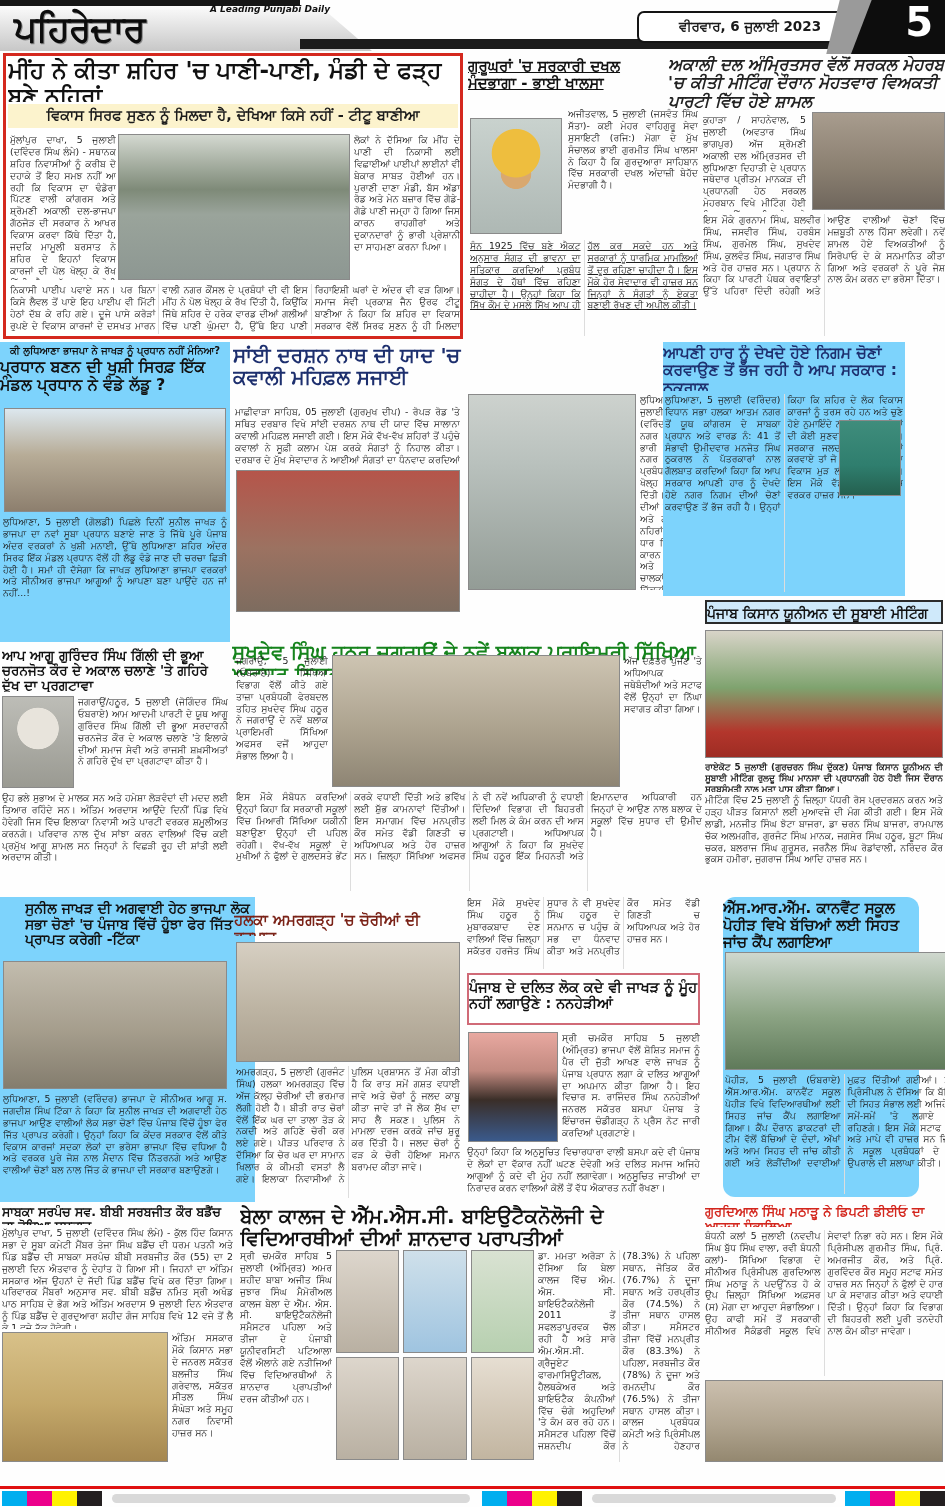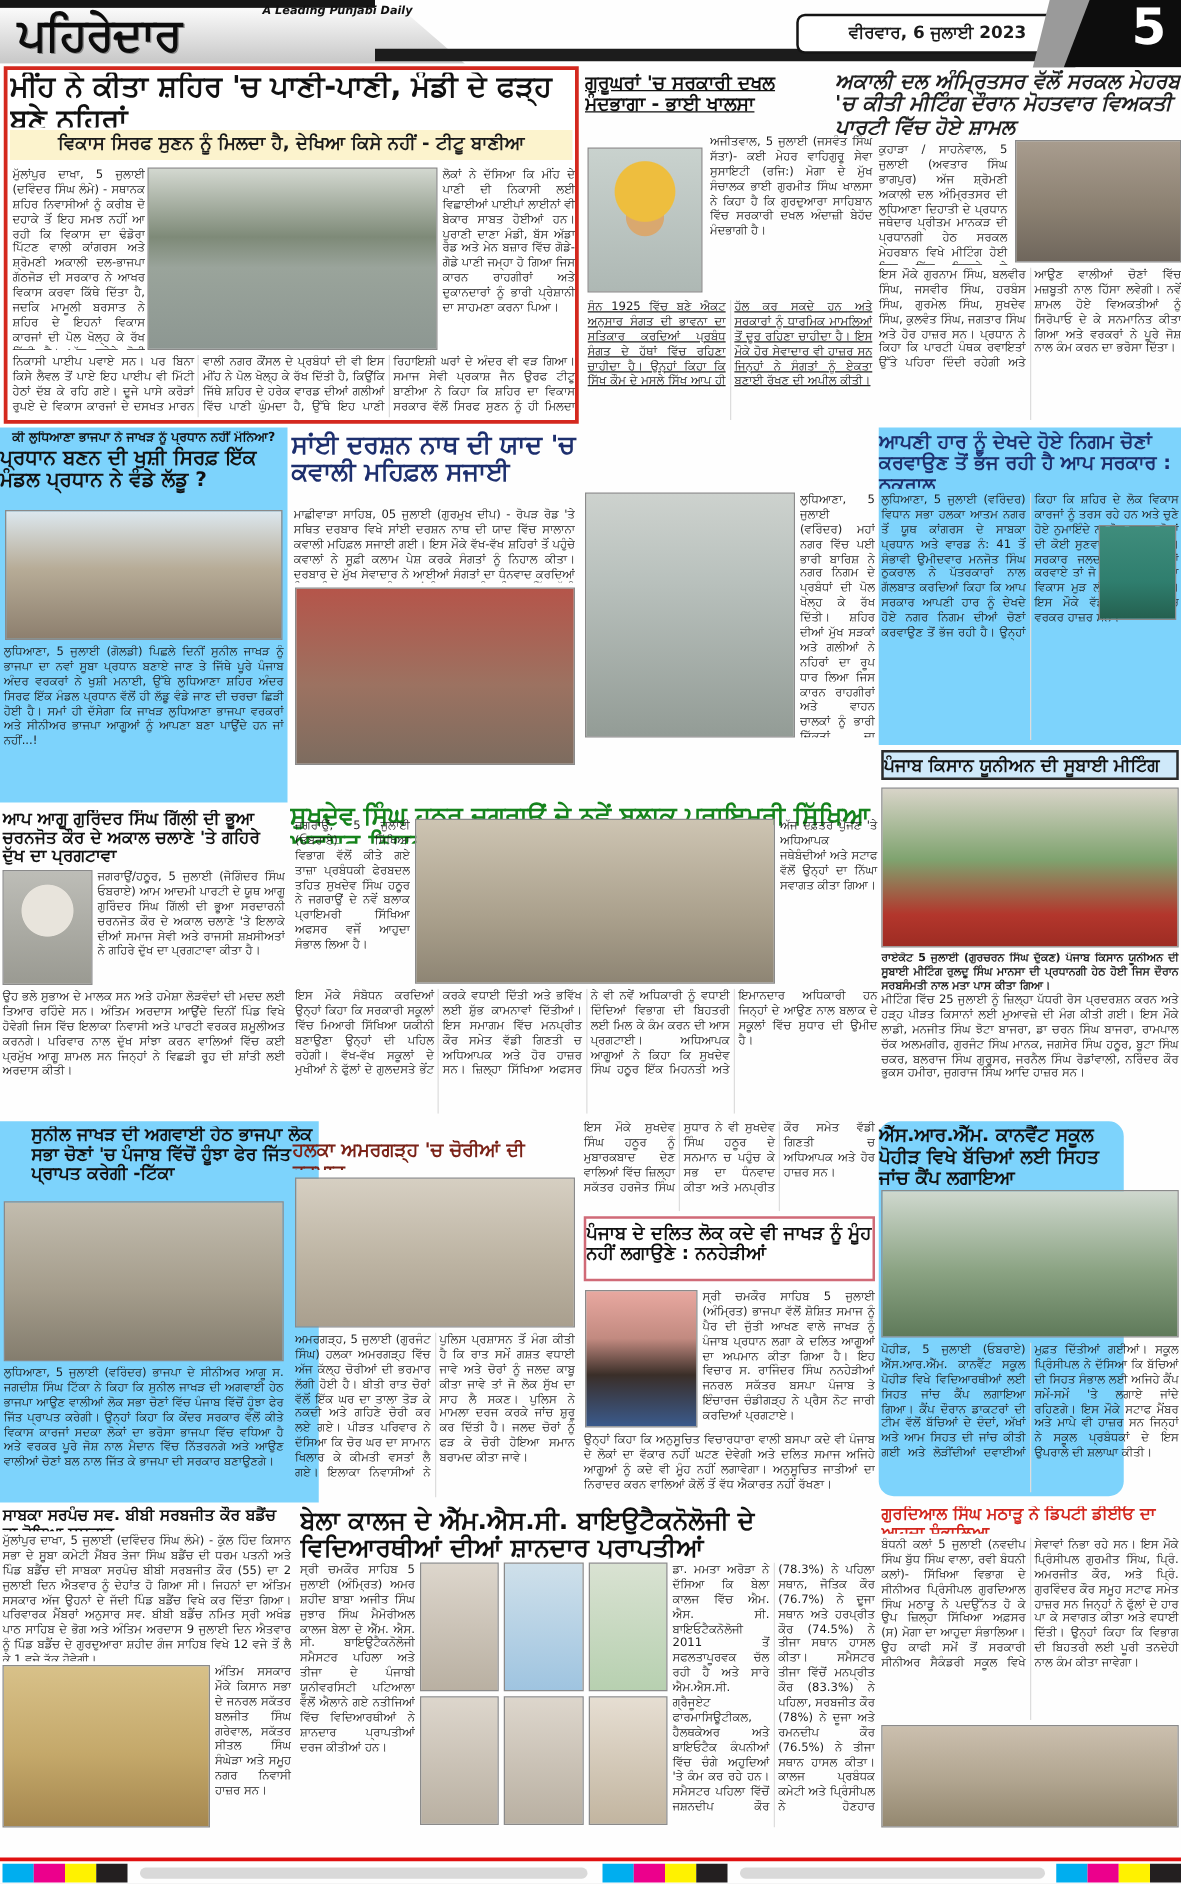--- a/index.html
+++ b/index.html
@@ -113,21 +113,21 @@
     <div class="body-txt" style="position:absolute;left:3px;top:174px;width:224px;height:122px;">ਲੁਧਿਆਣਾ, 5 ਜੁਲਾਈ (ਗੋਲਡੀ) ਪਿਛਲੇ ਦਿਨੀਂ ਸੁਨੀਲ ਜਾਖੜ ਨੂੰ ਭਾਜਪਾ ਦਾ ਨਵਾਂ ਸੂਬਾ ਪ੍ਰਧਾਨ ਬਣਾਏ ਜਾਣ ਤੇ ਜਿੱਥੇ ਪੂਰੇ ਪੰਜਾਬ ਅੰਦਰ ਵਰਕਰਾਂ ਨੇ ਖੁਸ਼ੀ ਮਨਾਈ, ਉੱਥੇ ਲੁਧਿਆਣਾ ਸ਼ਹਿਰ ਅੰਦਰ ਸਿਰਫ ਇੱਕ ਮੰਡਲ ਪ੍ਰਧਾਨ ਵੱਲੋਂ ਹੀ ਲੱਡੂ ਵੰਡੇ ਜਾਣ ਦੀ ਚਰਚਾ ਛਿੜੀ ਹੋਈ ਹੈ। ਸਮਾਂ ਹੀ ਦੱਸੇਗਾ ਕਿ ਜਾਖੜ ਲੁਧਿਆਣਾ ਭਾਜਪਾ ਵਰਕਰਾਂ ਅਤੇ ਸੀਨੀਅਰ ਭਾਜਪਾ ਆਗੂਆਂ ਨੂੰ ਆਪਣਾ ਬਣਾ ਪਾਉਂਦੇ ਹਨ ਜਾਂ ਨਹੀਂ...!</div>
   </div>
 
   <div class="abs hl navy" style="left:233px;top:344px;width:229px;height:58px;font-size:20px;">ਸਾਂਈ ਦਰਸ਼ਨ ਨਾਥ ਦੀ ਯਾਦ 'ਚ ਕਵਾਲੀ ਮਹਿਫ਼ਲ ਸਜਾਈ</div>
   <div class="abs body-txt" style="left:235px;top:406px;width:225px;height:60px;">ਮਾਛੀਵਾੜਾ ਸਾਹਿਬ, 05 ਜੁਲਾਈ (ਗੁਰਮੁਖ ਦੀਪ) - ਰੋਪੜ ਰੋਡ 'ਤੇ ਸਥਿਤ ਦਰਬਾਰ ਵਿਖੇ ਸਾਂਈ ਦਰਸ਼ਨ ਨਾਥ ਦੀ ਯਾਦ ਵਿੱਚ ਸਾਲਾਨਾ ਕਵਾਲੀ ਮਹਿਫ਼ਲ ਸਜਾਈ ਗਈ। ਇਸ ਮੌਕੇ ਵੱਖ-ਵੱਖ ਸ਼ਹਿਰਾਂ ਤੋਂ ਪਹੁੰਚੇ ਕਵਾਲਾਂ ਨੇ ਸੂਫ਼ੀ ਕਲਾਮ ਪੇਸ਼ ਕਰਕੇ ਸੰਗਤਾਂ ਨੂੰ ਨਿਹਾਲ ਕੀਤਾ। ਦਰਬਾਰ ਦੇ ਮੁੱਖ ਸੇਵਾਦਾਰ ਨੇ ਆਈਆਂ ਸੰਗਤਾਂ ਦਾ ਧੰਨਵਾਦ ਕਰਦਿਆਂ ਕਿਹਾ ਕਿ ਹਰ ਸਾਲ ਦੀ ਤਰ੍ਹਾਂ ਇਸ ਵਾਰ ਵੀ ਮਹਿਫ਼ਲ ਵਿੱਚ ਵੱਡੀ ਗਿਣਤੀ ਵਿੱਚ ਸ਼ਰਧਾਲੂ ਪਹੁੰਚੇ ਅਤੇ ਲੰਗਰ ਅਟੁੱਟ ਵਰਤਾਇਆ ਗਿਆ।</div>
   <div class="photo ph-qawwali" style="left:236px;top:470px;width:224px;height:142px;"></div>
 
   <div class="photo ph-flood-street" style="left:468px;top:394px;width:168px;height:196px;"></div>
   <div class="abs body-txt" style="left:640px;top:394px;width:60px;height:196px;">ਲੁਧਿਆਣਾ, 5 ਜੁਲਾਈ (ਵਰਿੰਦਰ) ਮਹਾਂ ਨਗਰ ਵਿੱਚ ਪਈ ਭਾਰੀ ਬਾਰਿਸ਼ ਨੇ ਨਗਰ ਨਿਗਮ ਦੇ ਪ੍ਰਬੰਧਾਂ ਦੀ ਪੋਲ ਖੋਲ੍ਹ ਕੇ ਰੱਖ ਦਿੱਤੀ। ਸ਼ਹਿਰ ਦੀਆਂ ਮੁੱਖ ਸੜਕਾਂ ਅਤੇ ਗਲੀਆਂ ਨੇ ਨਹਿਰਾਂ ਦਾ ਰੂਪ ਧਾਰ ਲਿਆ ਜਿਸ ਕਾਰਨ ਰਾਹਗੀਰਾਂ ਅਤੇ ਵਾਹਨ ਚਾਲਕਾਂ ਨੂੰ ਭਾਰੀ ਦਿੱਕਤਾਂ ਦਾ ਸਾਹਮਣਾ ਕਰਨਾ ਪਿਆ। ਕਈ ਨੀਵੇਂ ਇਲਾਕਿਆਂ ਵਿੱਚ ਘਰਾਂ ਅਤੇ ਦੁਕਾਨਾਂ ਅੰਦਰ ਪਾਣੀ ਵੜ ਗਿਆ। ਵਸਨੀਕਾਂ ਨੇ ਦੋਸ਼ ਲਾਇਆ ਕਿ ਸੀਵਰੇਜ ਦੀ ਸਫਾਈ ਨਾ ਹੋਣ ਕਾਰਨ ਹਰ ਸਾਲ ਇਹੀ ਹਾਲ ਹੁੰਦਾ ਹੈ ਪਰ ਨਿਗਮ ਅਧਿਕਾਰੀ ਪੂਰੀ ਤਰ੍ਹਾਂ ਚੁੱਪ ਧਾਰੀ ਬੈਠੇ ਹਨ।</div>
 
-  <div class="abs cream" style="left:703px;top:342px;width:242px;height:254px;">
+  <div class="abs cream" style="left:663px;top:342px;width:242px;height:254px;">
     <div class="hl navy" style="font-size:15.5px;height:46px;margin-top:3px;">ਆਪਣੀ ਹਾਰ ਨੂੰ ਦੇਖਦੇ ਹੋਏ ਨਿਗਮ ਚੋਣਾਂ ਕਰਵਾਉਣ ਤੋਂ ਭੱਜ ਰਹੀ ਹੈ ਆਪ ਸਰਕਾਰ : ਠੁਕਰਾਲ</div>
     <div class="body-txt cols2" style="position:absolute;left:2px;top:52px;width:238px;height:198px;">ਲੁਧਿਆਣਾ, 5 ਜੁਲਾਈ (ਵਰਿੰਦਰ) ਵਿਧਾਨ ਸਭਾ ਹਲਕਾ ਆਤਮ ਨਗਰ ਤੋਂ ਯੂਥ ਕਾਂਗਰਸ ਦੇ ਸਾਬਕਾ ਪ੍ਰਧਾਨ ਅਤੇ ਵਾਰਡ ਨੰ: 41 ਤੋਂ ਸੰਭਾਵੀ ਉਮੀਦਵਾਰ ਮਨਜੋਤ ਸਿੰਘ ਠੁਕਰਾਲ ਨੇ ਪੱਤਰਕਾਰਾਂ ਨਾਲ ਗੱਲਬਾਤ ਕਰਦਿਆਂ ਕਿਹਾ ਕਿ ਆਪ ਸਰਕਾਰ ਆਪਣੀ ਹਾਰ ਨੂੰ ਦੇਖਦੇ ਹੋਏ ਨਗਰ ਨਿਗਮ ਦੀਆਂ ਚੋਣਾਂ ਕਰਵਾਉਣ ਤੋਂ ਭੱਜ ਰਹੀ ਹੈ। ਉਨ੍ਹਾਂ ਕਿਹਾ ਕਿ ਸ਼ਹਿਰ ਦੇ ਲੋਕ ਵਿਕਾਸ ਕਾਰਜਾਂ ਨੂੰ ਤਰਸ ਰਹੇ ਹਨ ਅਤੇ ਚੁਣੇ ਹੋਏ ਨੁਮਾਇੰਦੇ ਨਾ ਹੋਣ ਕਾਰਨ ਲੋਕਾਂ ਦੀ ਕੋਈ ਸੁਣਵਾਈ ਨਹੀਂ ਹੋ ਰਹੀ। ਸਰਕਾਰ ਜਲਦ ਤੋਂ ਜਲਦ ਚੋਣਾਂ ਕਰਵਾਏ ਤਾਂ ਜੋ ਸ਼ਹਿਰ ਦਾ ਰੁਕਿਆ ਵਿਕਾਸ ਮੁੜ ਲੀਹ 'ਤੇ ਆ ਸਕੇ। ਇਸ ਮੌਕੇ ਵੱਡੀ ਗਿਣਤੀ ਵਿੱਚ ਵਰਕਰ ਹਾਜ਼ਰ ਸਨ।</div>
     <div class="photo ph-aap" style="left:176px;top:78px;width:62px;height:76px;"></div>
   </div>
 
   <div class="abs hl kisan-hl" style="left:705px;top:600px;width:238px;height:24px;font-size:14px;line-height:23px;box-sizing:border-box;">ਪੰਜਾਬ ਕਿਸਾਨ ਯੂਨੀਅਨ ਦੀ ਸੂਬਾਈ ਮੀਟਿੰਗ ਹੋਈ</div>
   <div class="photo ph-farmers" style="left:705px;top:630px;width:238px;height:128px;"></div>
   <div class="abs caption" style="left:705px;top:762px;width:238px;height:30px;font-weight:bold;">ਰਾਏਕੋਟ 5 ਜੁਲਾਈ (ਗੁਰਚਰਨ ਸਿੰਘ ਦੁੱਕਣ) ਪੰਜਾਬ ਕਿਸਾਨ ਯੂਨੀਅਨ ਦੀ ਸੂਬਾਈ ਮੀਟਿੰਗ ਰੁਲਦੂ ਸਿੰਘ ਮਾਨਸਾ ਦੀ ਪ੍ਰਧਾਨਗੀ ਹੇਠ ਹੋਈ ਜਿਸ ਦੌਰਾਨ ਸਰਬਸੰਮਤੀ ਨਾਲ ਮਤਾ ਪਾਸ ਕੀਤਾ ਗਿਆ।</div>
   <div class="abs body-txt" style="left:705px;top:794px;width:238px;height:100px;">ਮੀਟਿੰਗ ਵਿੱਚ 25 ਜੁਲਾਈ ਨੂੰ ਜ਼ਿਲ੍ਹਾ ਪੱਧਰੀ ਰੋਸ ਪ੍ਰਦਰਸ਼ਨ ਕਰਨ ਅਤੇ ਹੜ੍ਹ ਪੀੜਤ ਕਿਸਾਨਾਂ ਲਈ ਮੁਆਵਜ਼ੇ ਦੀ ਮੰਗ ਕੀਤੀ ਗਈ। ਇਸ ਮੌਕੇ ਲਾਡੀ, ਮਨਜੀਤ ਸਿੰਘ ਝੋਟਾ ਬਾਜਰਾ, ਡਾ ਚਰਨ ਸਿੰਘ ਬਾਜਰਾ, ਰਾਮਪਾਲ ਚੱਕ ਅਲਮਗੀਰ, ਗੁਰਜੰਟ ਸਿੰਘ ਮਾਨਕ, ਜਗਸੇਰ ਸਿੰਘ ਹਠੂਰ, ਬੂਟਾ ਸਿੰਘ ਚਕਰ, ਬਲਰਾਜ ਸਿੰਘ ਗੁਰੂਸਰ, ਜਰਨੈਲ ਸਿੰਘ ਰੋਡਾਂਵਾਲੀ, ਨਰਿੰਦਰ ਕੌਰ ਭੁਕਸ ਹਮੀਰਾ, ਜੁਗਰਾਜ ਸਿੰਘ ਆਦਿ ਹਾਜ਼ਰ ਸਨ।</div>
 
@@ -151,21 +151,21 @@
   <div class="abs hl maroon" style="left:234px;top:912px;width:227px;height:24px;font-size:15px;">ਹਲਕਾ ਅਮਰਗੜ੍ਹ  'ਚ ਚੋਰੀਆਂ ਦੀ ਭਰਮਾਰ</div>
   <div class="photo ph-room" style="left:236px;top:942px;width:224px;height:120px;"></div>
   <div class="abs body-txt cols2" style="left:236px;top:1066px;width:224px;height:132px;">ਅਮਰਗੜ੍ਹ, 5 ਜੁਲਾਈ (ਗੁਰਜੰਟ ਸਿੰਘ) ਹਲਕਾ ਅਮਰਗੜ੍ਹ ਵਿੱਚ ਅੱਜ ਕੱਲ੍ਹ ਚੋਰੀਆਂ ਦੀ ਭਰਮਾਰ ਲੱਗੀ ਹੋਈ ਹੈ। ਬੀਤੀ ਰਾਤ ਚੋਰਾਂ ਵੱਲੋਂ ਇੱਕ ਘਰ ਦਾ ਤਾਲਾ ਤੋੜ ਕੇ ਨਕਦੀ ਅਤੇ ਗਹਿਣੇ ਚੋਰੀ ਕਰ ਲਏ ਗਏ। ਪੀੜਤ ਪਰਿਵਾਰ ਨੇ ਦੱਸਿਆ ਕਿ ਚੋਰ ਘਰ ਦਾ ਸਾਮਾਨ ਖਿਲਾਰ ਕੇ ਕੀਮਤੀ ਵਸਤਾਂ ਲੈ ਗਏ। ਇਲਾਕਾ ਨਿਵਾਸੀਆਂ ਨੇ ਪੁਲਿਸ ਪ੍ਰਸ਼ਾਸਨ ਤੋਂ ਮੰਗ ਕੀਤੀ ਹੈ ਕਿ ਰਾਤ ਸਮੇਂ ਗਸ਼ਤ ਵਧਾਈ ਜਾਵੇ ਅਤੇ ਚੋਰਾਂ ਨੂੰ ਜਲਦ ਕਾਬੂ ਕੀਤਾ ਜਾਵੇ ਤਾਂ ਜੋ ਲੋਕ ਸੁੱਖ ਦਾ ਸਾਹ ਲੈ ਸਕਣ। ਪੁਲਿਸ ਨੇ ਮਾਮਲਾ ਦਰਜ ਕਰਕੇ ਜਾਂਚ ਸ਼ੁਰੂ ਕਰ ਦਿੱਤੀ ਹੈ। ਜਲਦ ਚੋਰਾਂ ਨੂੰ ਫੜ ਕੇ ਚੋਰੀ ਹੋਇਆ ਸਮਾਨ ਬਰਾਮਦ ਕੀਤਾ ਜਾਵੇ।</div>
 
   <div class="abs body-txt cols3" style="left:467px;top:897px;width:233px;height:72px;">ਇਸ ਮੌਕੇ ਸੁਖਦੇਵ ਸਿੰਘ ਹਠੂਰ ਨੂੰ ਮੁਬਾਰਕਬਾਦ ਦੇਣ ਵਾਲਿਆਂ ਵਿੱਚ ਜ਼ਿਲ੍ਹਾ ਸਕੱਤਰ ਹਰਜੋਤ ਸਿੰਘ ਸੁਧਾਰ ਨੇ ਵੀ ਸੁਖਦੇਵ ਸਿੰਘ ਹਠੂਰ ਦੇ ਸਨਮਾਨ ਚ ਪਹੁੰਚ ਕੇ ਸਭ ਦਾ ਧੰਨਵਾਦ ਕੀਤਾ ਅਤੇ ਮਨਪ੍ਰੀਤ ਕੌਰ ਸਮੇਤ ਵੱਡੀ ਗਿਣਤੀ ਚ ਅਧਿਆਪਕ ਅਤੇ ਹੋਰ ਹਾਜ਼ਰ ਸਨ।</div>
   <div class="abs hl boxed-pink" style="left:467px;top:973px;width:233px;height:52px;font-size:14.5px;padding-top:4px;box-sizing:border-box;">ਪੰਜਾਬ ਦੇ ਦਲਿਤ ਲੋਕ ਕਦੇ ਵੀ ਜਾਖੜ ਨੂੰ ਮੂੰਹ ਨਹੀਂ ਲਗਾਉਣੇ : ਨਨਹੇੜੀਆਂ</div>
   <div class="photo ph-pink-turban" style="left:468px;top:1032px;width:90px;height:110px;"></div>
   <div class="abs body-txt" style="left:562px;top:1032px;width:138px;height:110px;">ਸ੍ਰੀ ਚਮਕੌਰ ਸਾਹਿਬ 5 ਜੁਲਾਈ (ਅੰਮ੍ਰਿਤ) ਭਾਜਪਾ ਵੱਲੋਂ ਸ਼ੋਸ਼ਿਤ ਸਮਾਜ ਨੂੰ ਪੈਰ ਦੀ ਜੁੱਤੀ ਆਖਣ ਵਾਲੇ ਜਾਖੜ ਨੂੰ ਪੰਜਾਬ ਪ੍ਰਧਾਨ ਲਗਾ ਕੇ ਦਲਿਤ ਆਗੂਆਂ ਦਾ ਅਪਮਾਨ ਕੀਤਾ ਗਿਆ ਹੈ। ਇਹ ਵਿਚਾਰ ਸ. ਰਾਜਿੰਦਰ ਸਿੰਘ ਨਨਹੇੜੀਆਂ ਜਨਰਲ ਸਕੱਤਰ ਬਸਪਾ ਪੰਜਾਬ ਤੇ ਇੰਚਾਰਜ ਚੰਡੀਗੜ੍ਹ ਨੇ ਪ੍ਰੈਸ ਨੋਟ ਜਾਰੀ ਕਰਦਿਆਂ ਪ੍ਰਗਟਾਏ।</div>
   <div class="abs body-txt" style="left:467px;top:1146px;width:233px;height:50px;">ਉਨ੍ਹਾਂ ਕਿਹਾ ਕਿ ਅਨੁਸੂਚਿਤ ਵਿਚਾਰਧਾਰਾ ਵਾਲੀ ਬਸਪਾ ਕਦੇ ਵੀ ਪੰਜਾਬ ਦੇ ਲੋਕਾਂ ਦਾ ਵੱਕਾਰ ਨਹੀਂ ਘਟਣ ਦੇਵੇਗੀ ਅਤੇ ਦਲਿਤ ਸਮਾਜ ਅਜਿਹੇ ਆਗੂਆਂ ਨੂੰ ਕਦੇ ਵੀ ਮੂੰਹ ਨਹੀਂ ਲਗਾਵੇਗਾ। ਅਨੁਸੂਚਿਤ ਜਾਤੀਆਂ ਦਾ ਨਿਰਾਦਰ ਕਰਨ ਵਾਲਿਆਂ ਕੋਲੋਂ ਤੋਂ ਵੱਧ ਐਕਾਰਤ ਨਹੀਂ ਰੱਖਣਾ।</div>
 
-  <div class="abs cream" style="left:703px;top:897px;width:196px;height:300px;border-radius:12px;">
+  <div class="abs cream" style="left:723px;top:897px;width:196px;height:300px;border-radius:12px;">
     <div class="hl" style="font-size:15px;height:48px;margin-top:3px;">ਐੱਸ.ਆਰ.ਐੱਮ. ਕਾਨਵੈਂਟ ਸਕੂਲ ਪੋਹੀੜ ਵਿਖੇ ਬੱਚਿਆਂ ਲਈ ਸਿਹਤ ਜਾਂਚ ਕੈਂਪ ਲਗਾਇਆ</div>
     <div class="photo ph-kids" style="left:2px;top:55px;width:238px;height:118px;"></div>
     <div class="body-txt cols2" style="position:absolute;left:2px;top:177px;width:238px;height:120px;">ਪੋਹੀੜ, 5 ਜੁਲਾਈ (ਓਬਰਾਏ) ਐੱਸ.ਆਰ.ਐੱਮ. ਕਾਨਵੈਂਟ ਸਕੂਲ ਪੋਹੀੜ ਵਿਖੇ ਵਿਦਿਆਰਥੀਆਂ ਲਈ ਸਿਹਤ ਜਾਂਚ ਕੈਂਪ ਲਗਾਇਆ ਗਿਆ। ਕੈਂਪ ਦੌਰਾਨ ਡਾਕਟਰਾਂ ਦੀ ਟੀਮ ਵੱਲੋਂ ਬੱਚਿਆਂ ਦੇ ਦੰਦਾਂ, ਅੱਖਾਂ ਅਤੇ ਆਮ ਸਿਹਤ ਦੀ ਜਾਂਚ ਕੀਤੀ ਗਈ ਅਤੇ ਲੋੜੀਂਦੀਆਂ ਦਵਾਈਆਂ ਮੁਫ਼ਤ ਦਿੱਤੀਆਂ ਗਈਆਂ। ਸਕੂਲ ਪ੍ਰਿੰਸੀਪਲ ਨੇ ਦੱਸਿਆ ਕਿ ਬੱਚਿਆਂ ਦੀ ਸਿਹਤ ਸੰਭਾਲ ਲਈ ਅਜਿਹੇ ਕੈਂਪ ਸਮੇਂ-ਸਮੇਂ 'ਤੇ ਲਗਾਏ ਜਾਂਦੇ ਰਹਿਣਗੇ। ਇਸ ਮੌਕੇ ਸਟਾਫ ਮੈਂਬਰ ਅਤੇ ਮਾਪੇ ਵੀ ਹਾਜ਼ਰ ਸਨ ਜਿਨ੍ਹਾਂ ਨੇ ਸਕੂਲ ਪ੍ਰਬੰਧਕਾਂ ਦੇ ਇਸ ਉਪਰਾਲੇ ਦੀ ਸ਼ਲਾਘਾ ਕੀਤੀ।</div>
   </div>
 
   <div class="abs hl" style="left:2px;top:1205px;width:231px;height:20px;font-size:12.5px;">ਸਾਬਕਾ ਸਰਪੰਚ ਸਵ. ਬੀਬੀ ਸਰਬਜੀਤ ਕੌਰ ਬਡੈਂਚ ਦਾ ਹੋਇਆ ਸਸਕਾਰ</div>
   <div class="abs body-txt" style="left:2px;top:1227px;width:231px;height:102px;">ਮੁੱਲਾਂਪੁਰ ਦਾਖਾ, 5 ਜੁਲਾਈ (ਦਵਿੰਦਰ ਸਿੰਘ ਲੰਮੇ) - ਕੁੱਲ ਹਿੰਦ ਕਿਸਾਨ ਸਭਾ ਦੇ ਸੂਬਾ ਕਮੇਟੀ ਮੈਂਬਰ ਤੇਜਾ ਸਿੰਘ ਬਡੈਂਚ ਦੀ ਧਰਮ ਪਤਨੀ ਅਤੇ ਪਿੰਡ ਬਡੈਂਚ ਦੀ ਸਾਬਕਾ ਸਰਪੰਚ ਬੀਬੀ ਸਰਬਜੀਤ ਕੌਰ (55) ਦਾ 2 ਜੁਲਾਈ ਦਿਨ ਐਤਵਾਰ ਨੂੰ ਦੇਹਾਂਤ ਹੋ ਗਿਆ ਸੀ। ਜਿਹਨਾਂ ਦਾ ਅੰਤਿਮ ਸਸਕਾਰ ਅੱਜ ਉਹਨਾਂ ਦੇ ਜੱਦੀ ਪਿੰਡ ਬਡੈਂਚ ਵਿਖੇ ਕਰ ਦਿੱਤਾ ਗਿਆ। ਪਰਿਵਾਰਕ ਮੈਂਬਰਾਂ ਅਨੁਸਾਰ ਸਵ. ਬੀਬੀ ਬਡੈਂਚ ਨਮਿਤ ਸ੍ਰੀ ਅਖੰਡ ਪਾਠ ਸਾਹਿਬ ਦੇ ਭੋਗ ਅਤੇ ਅੰਤਿਮ ਅਰਦਾਸ 9 ਜੁਲਾਈ ਦਿਨ ਐਤਵਾਰ ਨੂੰ ਪਿੰਡ ਬਡੈਂਚ ਦੇ ਗੁਰਦੁਆਰਾ ਸ਼ਹੀਦ ਗੰਜ ਸਾਹਿਬ ਵਿਖੇ 12 ਵਜੇ ਤੋਂ ਲੈ ਕੇ 1 ਵਜੇ ਤੱਕ ਹੋਵੇਗੀ।</div>
   <div class="photo ph-straw" style="left:2px;top:1332px;width:166px;height:130px;"></div>
   <div class="abs hl" style="left:240px;top:1205px;width:458px;height:42px;font-size:20px;">ਬੇਲਾ ਕਾਲਜ ਦੇ ਐੱਮ.ਐਸ.ਸੀ. ਬਾਇਉਟੈਕਨੋਲੋਜੀ ਦੇ ਵਿਦਿਆਰਥੀਆਂ ਦੀਆਂ ਸ਼ਾਨਦਾਰ ਪ੍ਰਾਪਤੀਆਂ</div>
 

